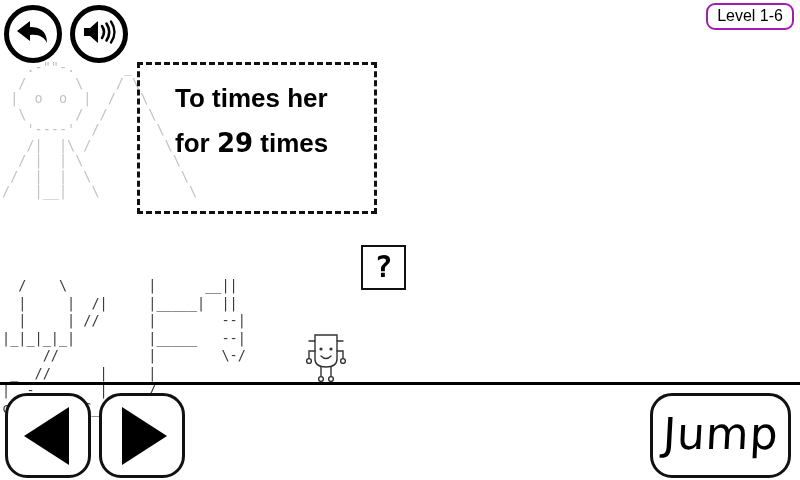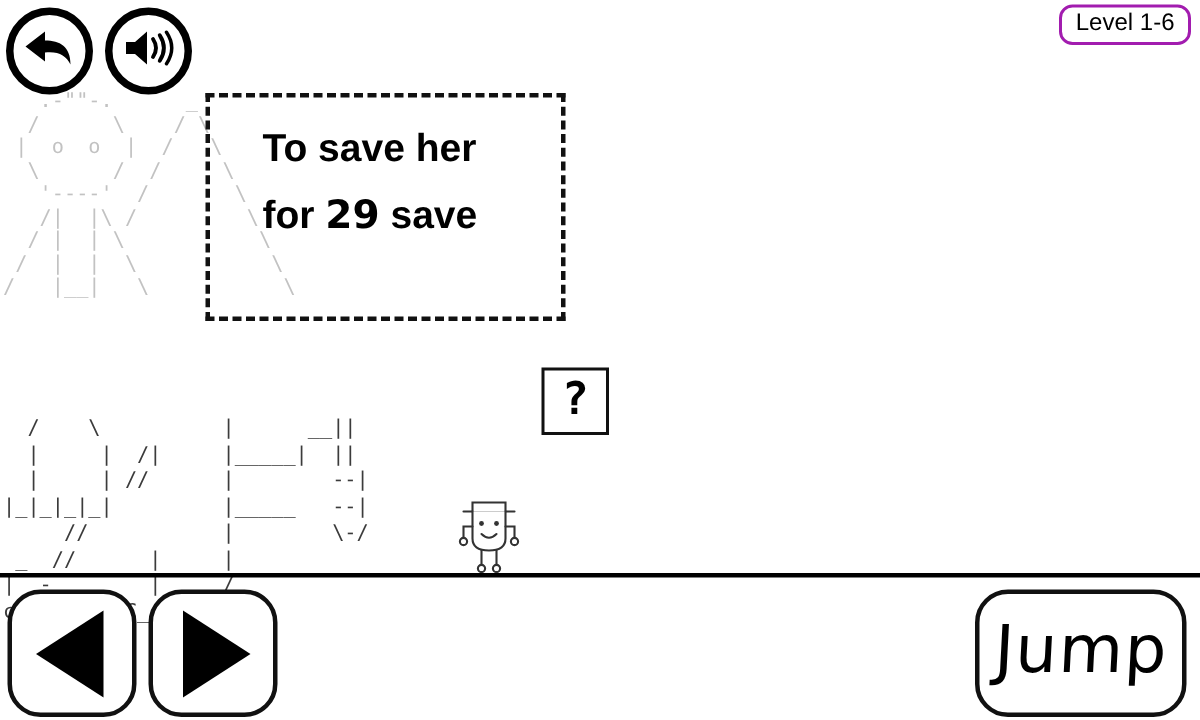--- a/index.html
+++ b/index.html
@@ -240,23 +240,23 @@
         <path d="M25.5 6.5 Q31 15 25.5 23.5" stroke="#000000" stroke-width="2.6" fill="none" stroke-linecap="round"></path>
         <path d="M30 4.5 Q37 15 30 25.5" stroke="#000000" stroke-width="2.3" fill="none" stroke-linecap="round"></path>
       </svg>
     </span>
   </div>
 
   <div id="level-badge">Level 1-6</div>
 
   <div id="speech-bubble"></div>
   <div id="bubble-text">
-    <span class="line">To save her</span>
+    <span class="line">To times her</span>
     <span class="line">
-      <span>for </span><span class="count">29</span><span> save</span>
+      <span>for </span><span class="count">29</span><span> times</span>
     </span>
   </div>
 
   <div id="question-block">
     <span class="q">?</span>
   </div>
 
   <div id="player">
     <svg width="46" height="52" viewBox="0 0 46 52">
       <g stroke="#333333" stroke-width="1.4" fill="#ffffff" stroke-linecap="round">

